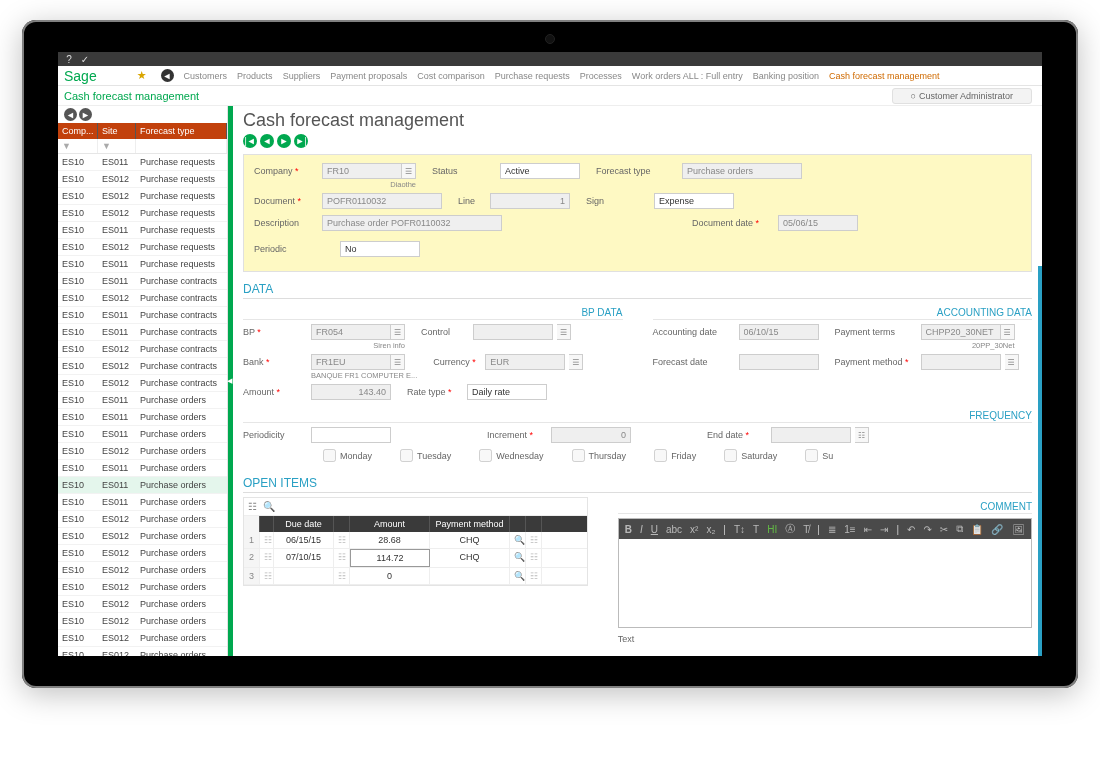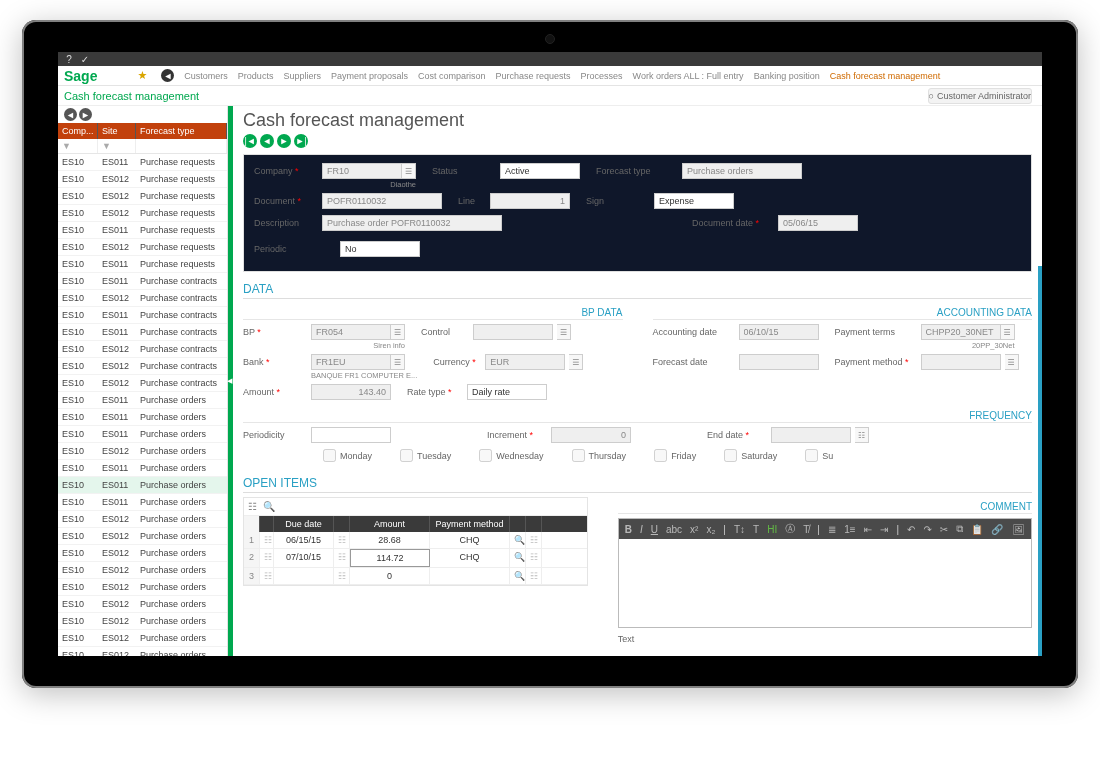--- a/index.html
+++ b/index.html
@@ -38,32 +38,32 @@
     height: 14px; background: #3a3a3a;
     display: flex; align-items: center; gap: 6px; padding-left: 6px;
     color: #ddd;
   }
   .ts-ic { width: 10px; height: 10px; display:flex;align-items:center;justify-content:center; }
   .menubar {
     height: 20px; background: #fff; border-bottom: 1px solid #e4e4e4;
     display: flex; align-items: center; gap: 10px; padding: 0 6px;
     font-size: 9px; color: #666;
   }
-  .brand { font-weight: bold; color: #00a84f; font-size: 14px; margin-right: 30px;}
+  .brand { font-weight: normal; color: #00a84f; font-size: 14px; margin-right: 30px;}
   .star { color:#d9a500; font-size: 11px; margin-right:4px;}
   .menubar a { color: #888; cursor: pointer;}
   .menubar a.active { color: #cf6a00;}
   .subbar {
     height: 20px; display:flex; align-items:center; justify-content:space-between;
     padding: 0 10px 0 6px; border-bottom: 1px solid #eee;
   }
   .module-title { color: #00a84f; font-size: 11px;}
   .userbadge {
     background:#f3f3f3; border:1px solid #e0e0e0; border-radius:3px;
-    font-size:9px; padding:2px 0; color:#666; display:flex; align-items:center; gap:3px;
+    font-size:9px; padding:2px 18px; color:#666; display:flex; align-items:center; gap:3px;
   }
   .userbadge::before { content:"\25CB"; font-size:9px; }
   .content { display:flex; height:calc(100% - 54px);}
   
   .left {
     width: 170px; border-right:1px solid #e2e2e2;
     display:flex; flex-direction:column;
     position:relative;
   }
   .navarrows { padding:2px 6px; display:flex; gap:2px;}
@@ -88,21 +88,21 @@
   .row>div{padding:3px 4px;font-size:9px;color:#444;white-space:nowrap;}
   .row>div.c1{width:40px;}.row>div.c2{width:38px;}.row>div.c3{flex:1;}
   .splitter{width:5px;background:#00a84f;position:relative;}
   .splitter::after{content:"\25C0";color:#fff;font-size:7px;position:absolute;top:50%;left:-1px;transform:translateY(-50%);}
   
   .main{flex:1;overflow:auto;padding:4px 10px 10px 10px;position:relative;}
   .page-title{font-size:18px;color:#555;margin:0 0 3px 0;}
   .recctrls{display:flex;gap:3px;margin-bottom:6px;}
   .gc{width:14px;height:14px;border-radius:50%;background:#00a84f;color:#fff;
       font-size:9px;display:flex;align-items:center;justify-content:center;cursor:pointer;}
-  .panel{background:#0f172a;border:1px solid #e0e0e0;padding:8px 10px;margin-bottom:10px;}
+  .panel{background:#fef9c3;border:1px solid #e0e0e0;padding:8px 10px;margin-bottom:10px;}
   .frow{display:flex;flex-wrap:wrap;gap:8px 16px;margin-bottom:4px;}
   .fld{display:flex;align-items:flex-start;gap:4px;min-height:18px;}
   .fld label{width:64px;font-size:9px;color:#666;padding-top:3px;}
   .fld label.wide{width:82px;}
   .fld .req{color:#f00;}
   .inp{
     border:1px solid #cdcdcd;background:#fff;height:16px;
     font-size:9px;padding:1px 4px;color:#333;min-width:80px;
   }
   .inp.disabled{background:#efefef;color:#888;}

